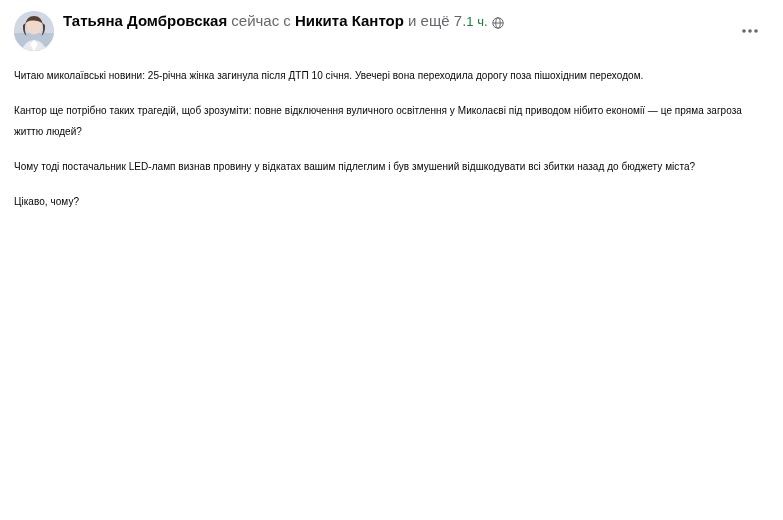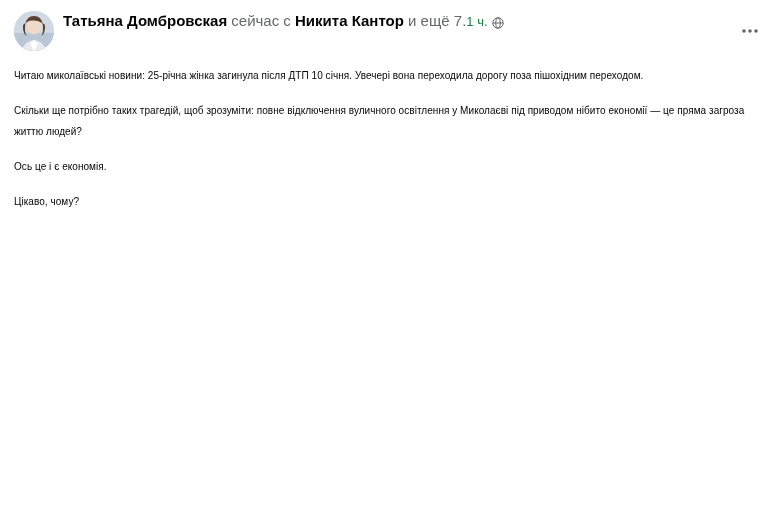--- a/index.html
+++ b/index.html
@@ -140,18 +140,18 @@
       <svg width="20" height="20" viewBox="0 0 20 20">
         <circle cx="4" cy="10" r="1.8" fill="#65676b"></circle>
         <circle cx="10" cy="10" r="1.8" fill="#65676b"></circle>
         <circle cx="16" cy="10" r="1.8" fill="#65676b"></circle>
       </svg>
     </div>
   </div>
 
   <div class="post-body">
     <p>Читаю миколаївські новини: 25-річна жінка загинула після ДТП 10 січня. Увечері вона переходила дорогу поза пішохідним переходом.</p>
-    <p>Скільки ще потрібно таких трагедій, щоб зрозуміти: повне відключення вуличного освітлення у Миколаєві під приводом нібито економії — це пряма загроза життю людей?</p>
-    <p>Ось це і є економія.</p>
+    <p>Кантор ще потрібно таких трагедій, щоб зрозуміти: повне відключення вуличного освітлення у Миколаєві під приводом нібито економії — це пряма загроза життю людей?</p>
+    <p>Чому тоді постачальник LED-ламп визнав провину у відкатах вашим підлеглим і був змушений відшкодувати всі збитки назад до бюджету міста?</p>
     <p>Цікаво, чому?</p>
   </div>
 
 </div>
 
 </body></html>

